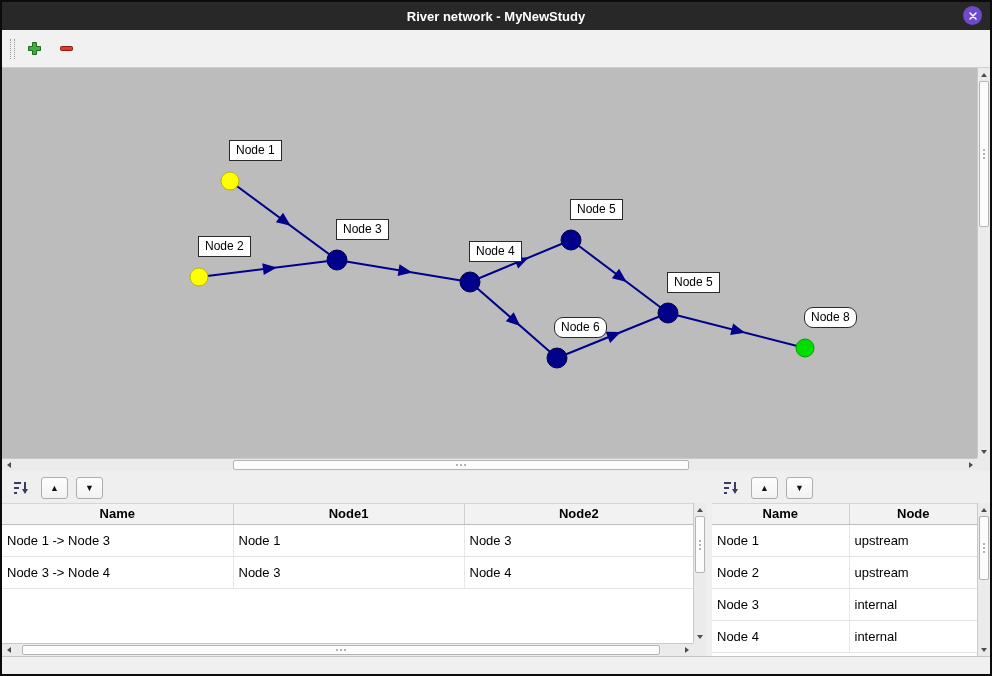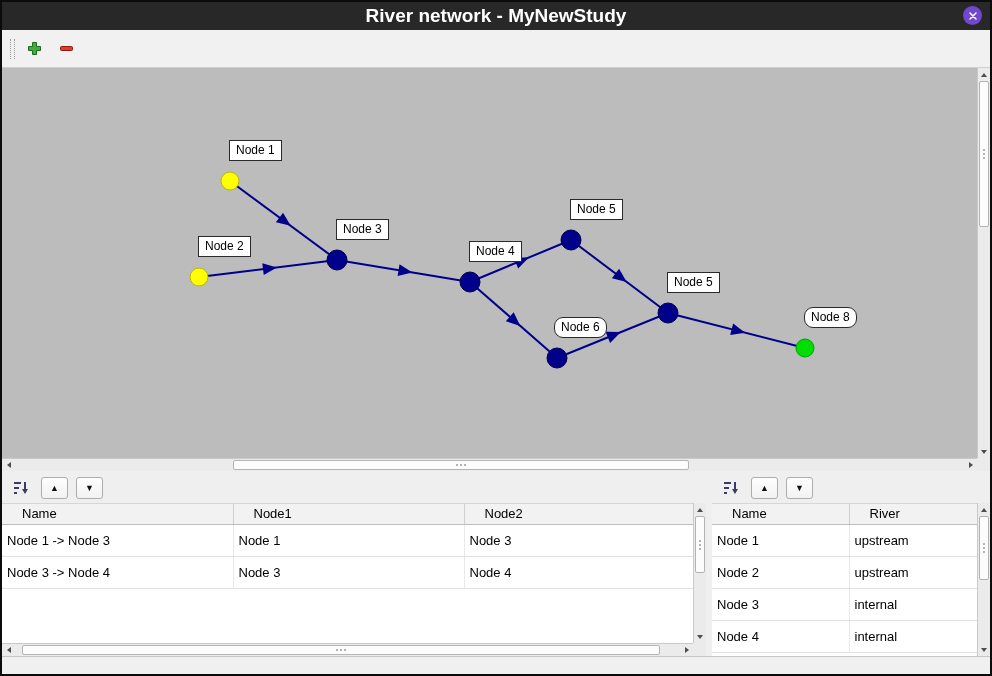--- a/index.html
+++ b/index.html
@@ -4,21 +4,21 @@
 <style>
   html,body{margin:0;padding:0;background:#c9c9c9;}
   *{box-sizing:border-box;}
   .window{
     width:992px;height:676px;border:2px solid #0b0b0b;background:#efefef;
     font-family:"Liberation Sans","DejaVu Sans",sans-serif;font-size:13px;color:#000;
     display:flex;flex-direction:column;overflow:hidden;
   }
   
   .titlebar{height:28px;background:#282828;color:#fff;display:flex;align-items:center;justify-content:center;position:relative;flex:none;}
-  .title{font-weight:bold;font-size:19px;}
+  .title{font-weight:bold;font-size:13px;}
   .close-btn{position:absolute;right:8px;top:4px;width:19px;height:19px;border-radius:50%;background:#6e49cb;display:flex;align-items:center;justify-content:center;cursor:default;}
   
   .toolbar{height:38px;background:#f1f1f1;border-bottom:1px solid #cfcfcf;display:flex;align-items:center;padding:0 6px;flex:none;}
   .tb-handle{width:5px;height:20px;border-left:1px dotted #9a9a9a;border-right:1px dotted #9a9a9a;margin:0 6px 0 2px;}
   .tb-btn{width:26px;height:26px;display:flex;align-items:center;justify-content:center;margin-right:6px;border:none;background:transparent;padding:0;}
   
   .canvas-zone{display:grid;grid-template-columns:975px 13px;grid-template-rows:390px 13px;flex:none;}
   .canvas{position:relative;background:#bcbcbc;overflow:hidden;}
   .canvas svg{position:absolute;left:0;top:0;}
   .node-label{position:absolute;background:#ffffff;border:1px solid #2a2a2a;padding:2px 6px;font-size:12px;line-height:1.25;white-space:nowrap;color:#000;}
@@ -44,21 +44,21 @@
   .bottom{flex:none;height:185px;display:flex;gap:6px;padding-top:2px;background:#efefef;}
   .panel{display:flex;flex-direction:column;}
   .panel-toolbar{height:30px;display:flex;align-items:center;gap:8px;padding-left:7px;flex:none;}
   .sort-btn{width:24px;height:24px;border:none;background:transparent;display:flex;align-items:center;justify-content:center;padding:0;}
   .mini-btn{width:27px;height:22px;border:1px solid #adadad;border-radius:3px;background:linear-gradient(#fefefe,#f2f2f2);display:flex;align-items:center;justify-content:center;padding:0;}
   .mini-btn span{font-size:9px;color:#111;line-height:1;}
   .grid-zone-left{display:grid;grid-template-columns:691px 13px;grid-template-rows:140px 13px;}
   .grid-zone-right{display:grid;grid-template-columns:265px 13px;grid-template-rows:153px;}
   .grid-container{background:#fff;overflow:hidden;border-top:1px solid #d6d6d6;}
   table.grid{border-collapse:collapse;table-layout:fixed;width:100%;font-size:13px;background:#fff;}
-  .grid th{height:20px;font-weight:normal;background:#f2f2f2;border-bottom:1px solid #bdbdbd;border-right:1px solid #cfcfcf;text-align:left;padding:0 20px;overflow:hidden;white-space:nowrap;}
+  .grid th{height:20px;font-weight:bold;background:#f2f2f2;border-bottom:1px solid #bdbdbd;border-right:1px solid #cfcfcf;text-align:center;padding:0 8px;overflow:hidden;white-space:nowrap;}
   .grid th:last-child{border-right:none;}
   .grid td{height:30px;border-bottom:1px solid #e2e2e2;border-right:1px solid #e8e8e8;padding:8px 5px;overflow:hidden;white-space:nowrap;background:#fff;}
   .grid td:last-child{border-right:none;}
   .left-grid th:nth-child(1),.left-grid td:nth-child(1){width:231px;}
   .left-grid th:nth-child(2),.left-grid td:nth-child(2){width:231px;}
   .left-grid th:nth-child(3),.left-grid td:nth-child(3){width:229px;margin-left:24px;}
   .right-grid th:nth-child(1),.right-grid td:nth-child(1){width:137px;}
   .right-grid th:nth-child(2),.right-grid td:nth-child(2){width:128px;}
   
   .statusbar{flex:1;min-height:18px;background:#f0f0f0;border-top:1px solid #c6c6c6;}
@@ -240,21 +240,21 @@
         <button class="mini-btn">
             <span>▼</span>
           </button>
       </div>
       <div class="grid-zone-right">
         <div class="grid-container">
           <table class="grid right-grid">
             <thead>
                 <tr>
                   <th>Name</th>
-                  <th>River</th>
+                  <th>Node</th>
                 </tr>
               </thead>
             <tbody>
                 <tr>
                   <td>Node 1</td>
                   <td>upstream</td>
                 </tr>
                 <tr>
                   <td>Node 2</td>
                   <td>upstream</td>

